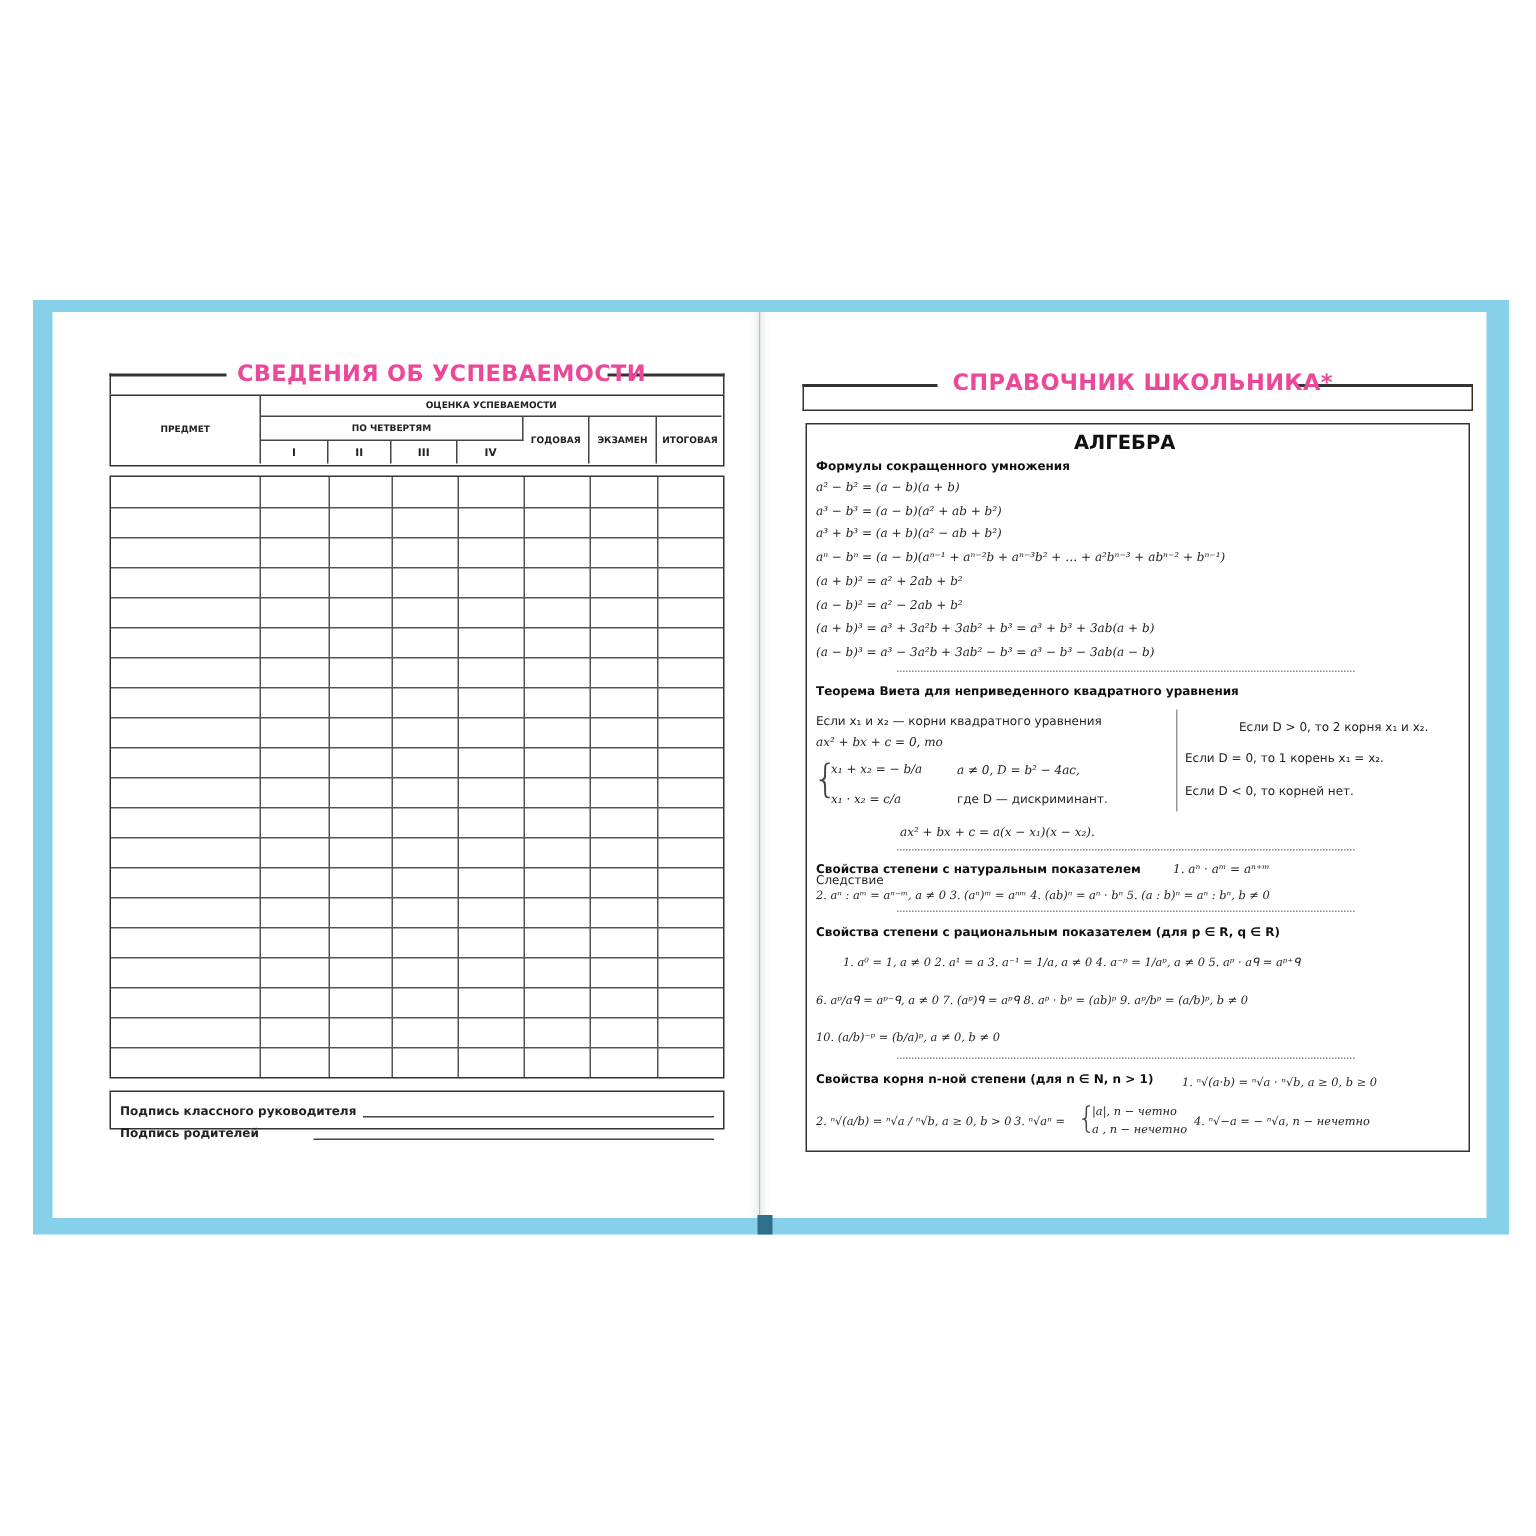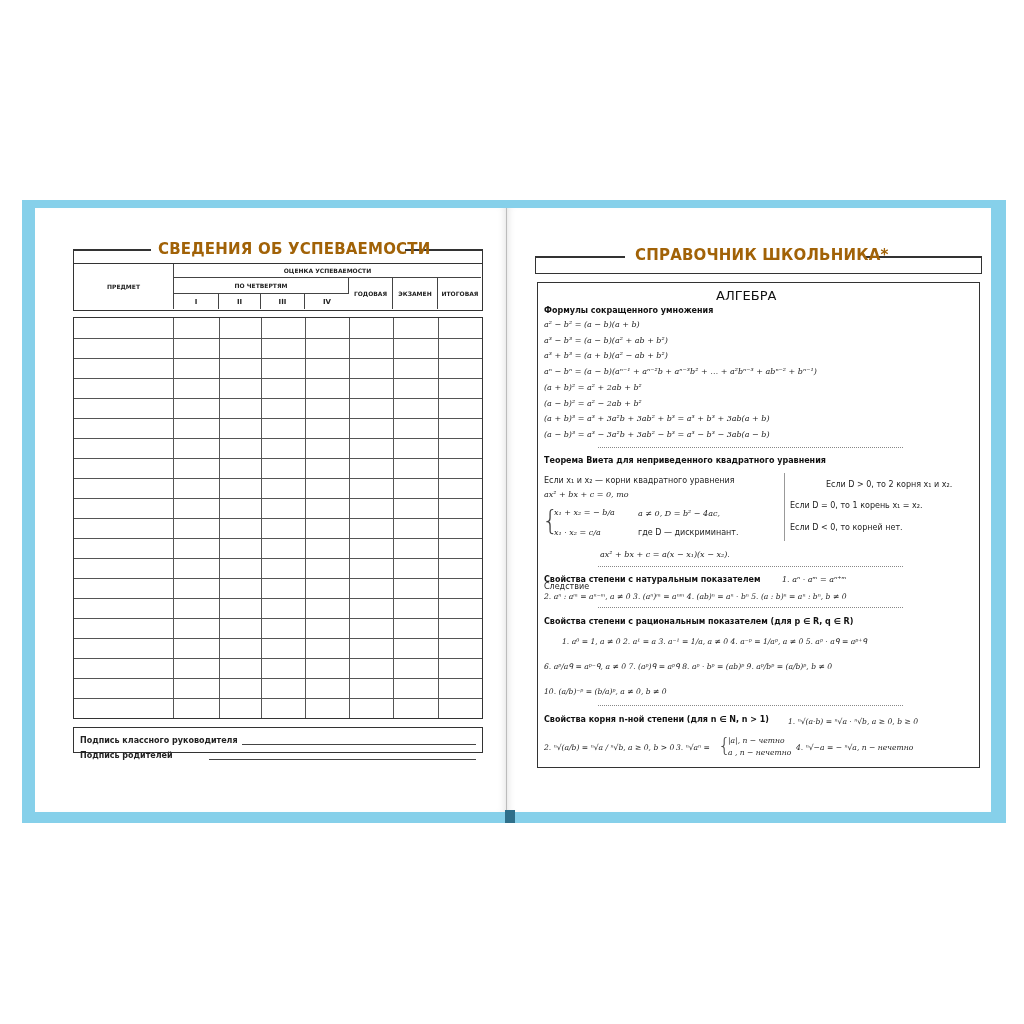--- a/index.html
+++ b/index.html
@@ -18,38 +18,38 @@
     .spine-shadow { position: absolute; left: 505px; top: 810px; width: 10px; height: 13px; background: #2f6f8a; }
 
     
     .title-box {
       position: absolute; border: 1.5px solid #333; border-top: none;
       height: 20px;
     }
     .title-line { position: absolute; height: 1.5px; background: #333; }
     .title-text {
       position: absolute; font-family: "DejaVu Sans", sans-serif; font-weight: bold;
-      font-size: 15px; letter-spacing: 0.2px; color: #a16207; white-space: nowrap;
+      font-size: 15px; letter-spacing: 0.2px; color: #ec4899; white-space: nowrap;
     }
 
     
     .thead { position: absolute; left: 73px; top: 263px; width: 410px; height: 48px; border: 1.5px solid #333; }
     .thead .cell { position: absolute; border-color: #444; border-style: solid; border-width: 0; font-size: 6px; font-weight: bold; display: flex; align-items: center; justify-content: center; text-align: center; color: #222; }
 
     .tbody { position: absolute; left: 73px; top: 317px; width: 410px; height: 402px; border: 1.5px solid #333; }
     .tbody .vline { position: absolute; top: 0; bottom: 0; width: 1px; background: #555; }
     .tbody .hline { position: absolute; left: 0; right: 0; height: 1px; background: #555; }
 
     .sign-box { position: absolute; left: 73px; top: 727px; width: 410px; height: 26px; border: 1.5px solid #333; }
     .sign-row { position: absolute; left: 6px; right: 6px; display: flex; align-items: flex-end; font-size: 8px; font-weight: bold; color: #222; }
     .sign-row .line { flex: 1; border-bottom: 1px solid #444; margin-left: 4px; height: 8px; }
 
     
     .algebra-box { position: absolute; left: 537px; top: 282px; width: 443px; height: 486px; border: 1.5px solid #333; }
-    .sec-title { position: absolute; font-size: 13px; font-weight: normal; color: #111; }
+    .sec-title { position: absolute; font-size: 13px; font-weight: bold; color: #111; }
     .sub-title { position: absolute; font-size: 8px; font-weight: bold; color: #111; white-space: nowrap; }
     .formula { position: absolute; font-family: "DejaVu Serif", serif; font-style: italic; font-size: 8px; color: #222; white-space: nowrap; }
     .plain { position: absolute; font-size: 8px; color: #222; white-space: nowrap; }
     .dotted { position: absolute; height: 0; border-top: 1px dotted #888; }
     .vsep { position: absolute; width: 1px; background: #999; }
   </style>
 </head>
 <body>
 
 <div class="cover"></div>

